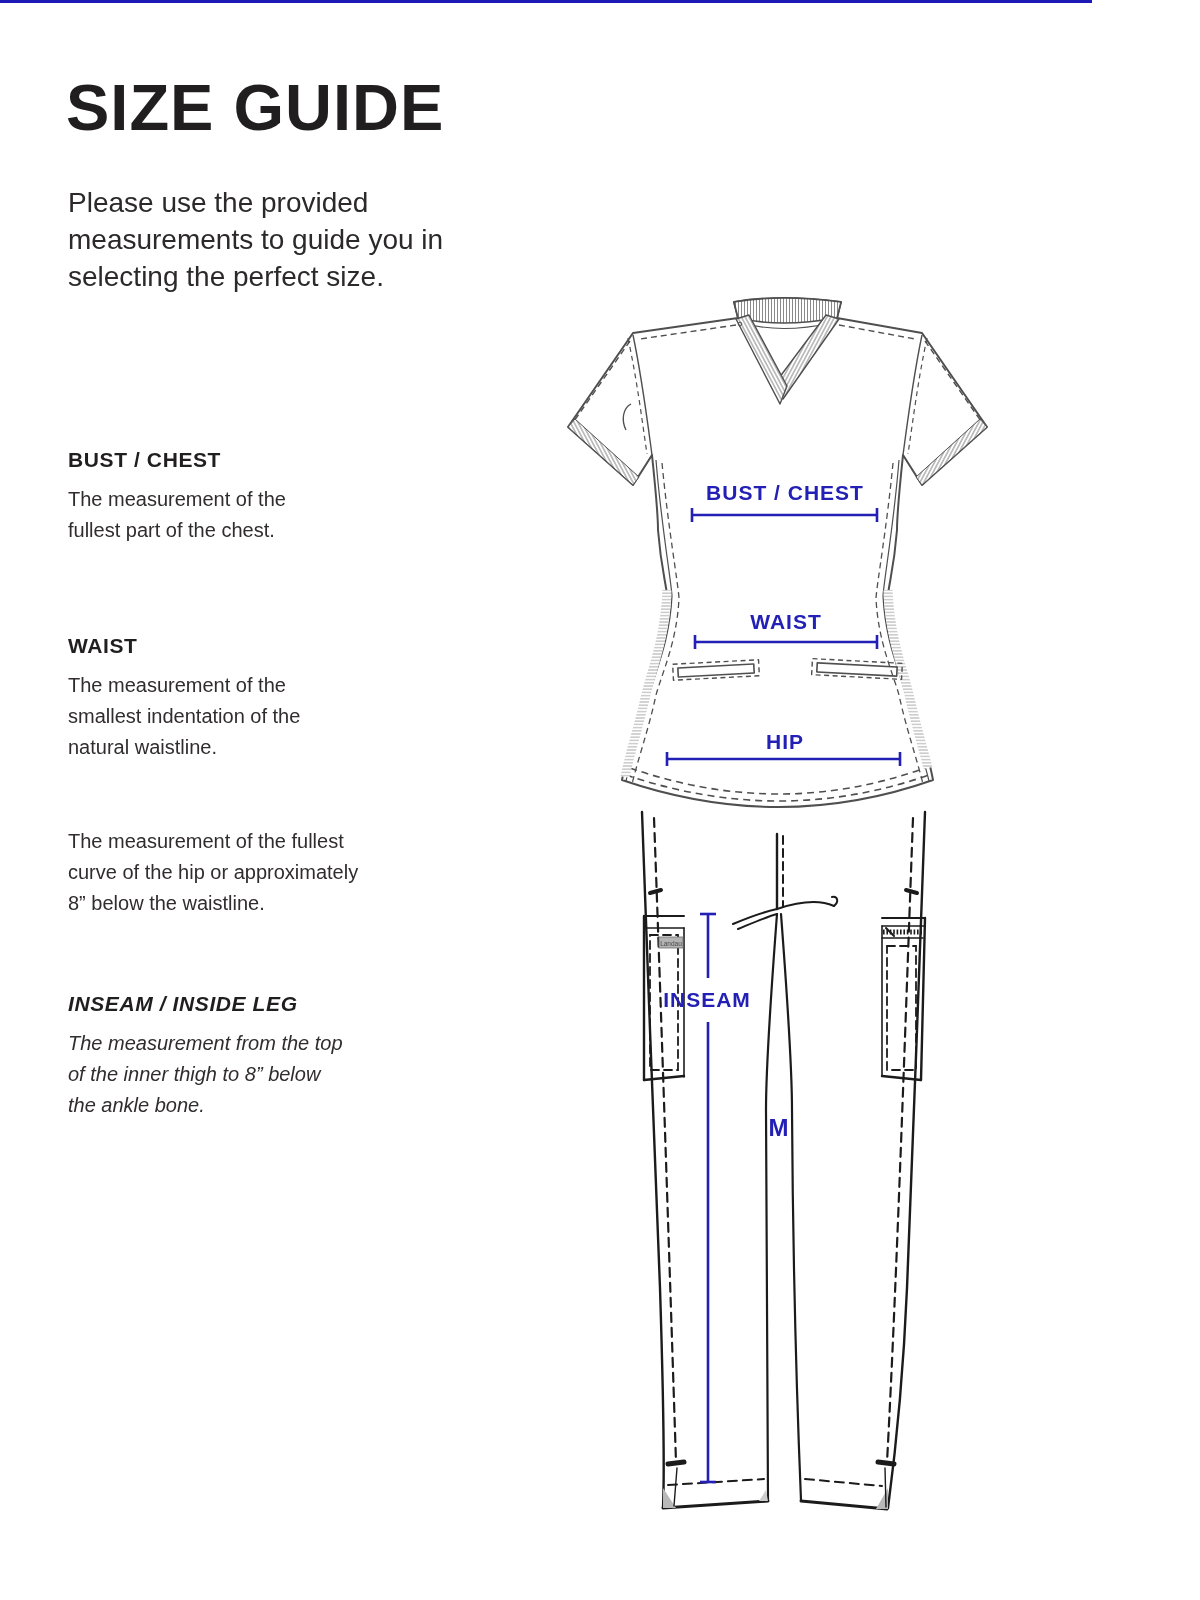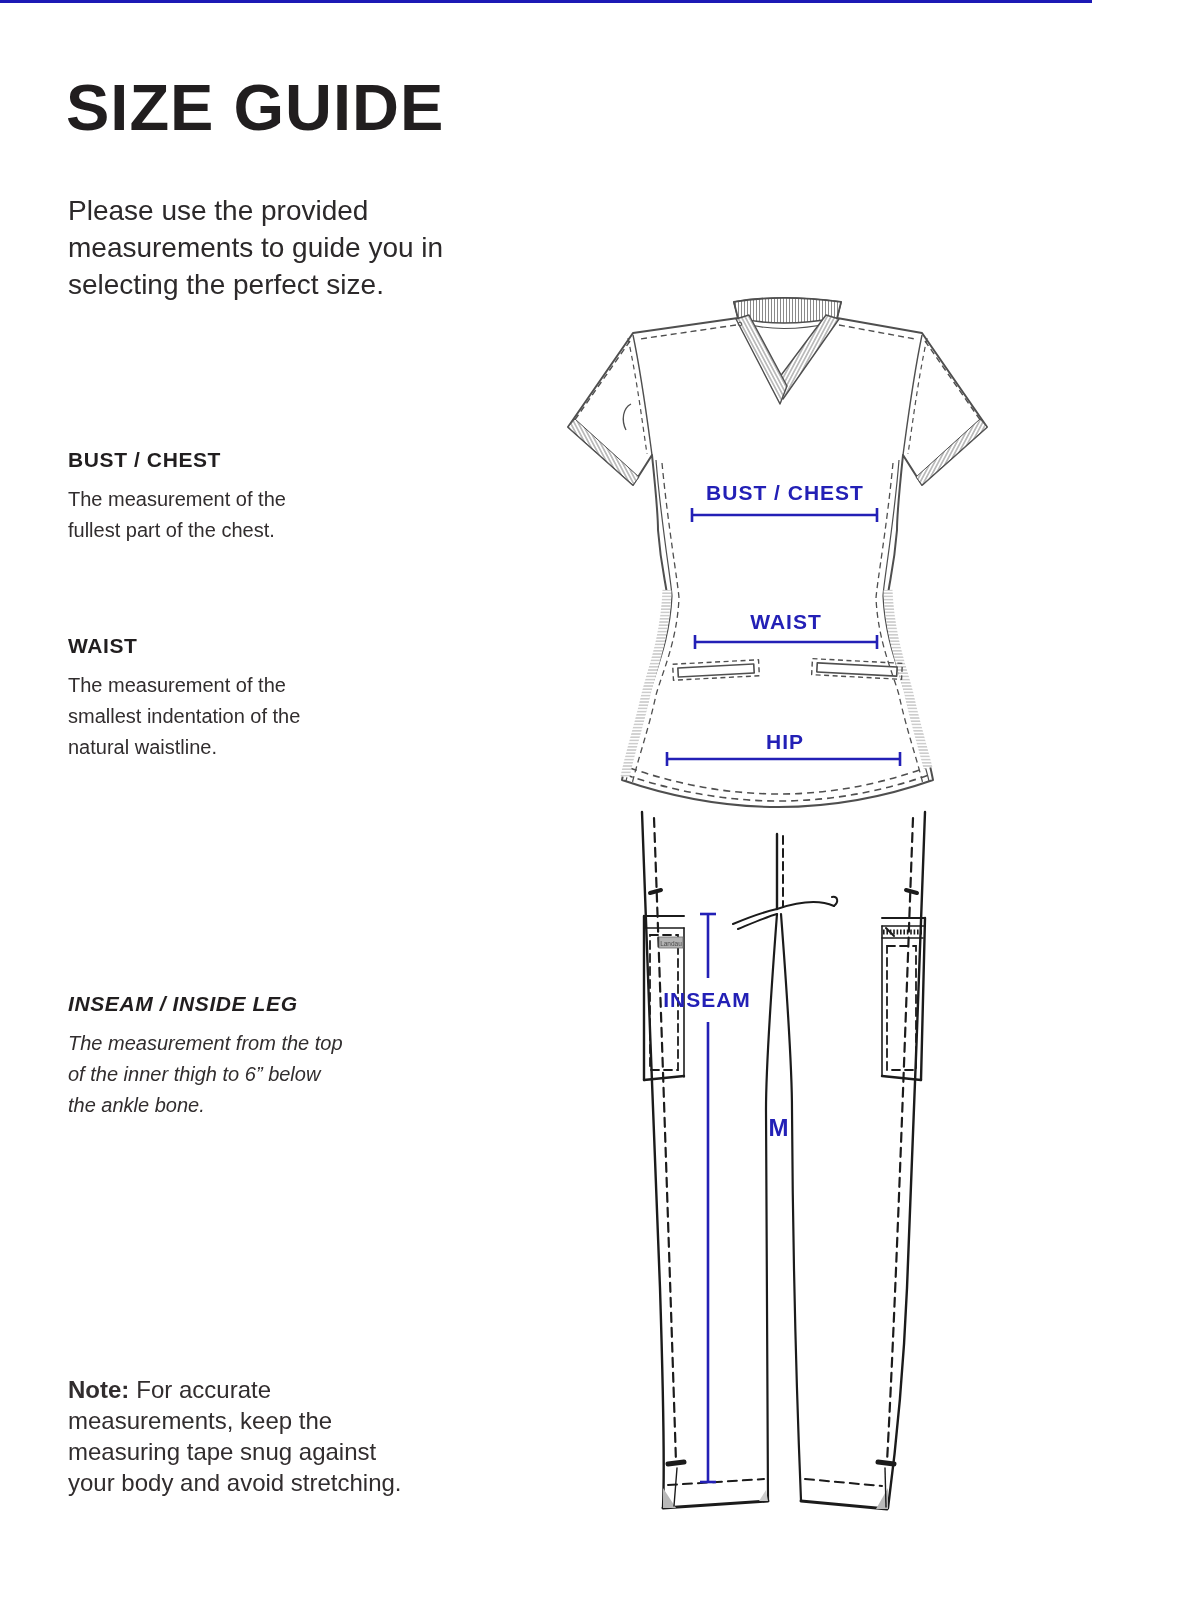--- a/index.html
+++ b/index.html
@@ -6,21 +6,21 @@
   .page{
     position:relative;width:1092px;height:1600px;background:#ffffff;
     font-family:"Liberation Sans", sans-serif;overflow:hidden;
   }
   .top-border{position:absolute;left:0;top:0;width:1200px;height:3px;background:#1c19b5;}
   .page-title{
     position:absolute;left:66px;top:70px;
     font-size:65px;font-weight:700;letter-spacing:1px;color:#211e1f;
   }
   .intro{
-    position:absolute;left:68px;top:192px;width:480px;
+    position:absolute;left:68px;top:184px;width:480px;
     font-size:28px;line-height:37px;color:#2c292a;white-space:pre-line;
   }
   .section{position:absolute;left:68px;width:470px;}
   .section h3{
     margin:0 0 12px 0;font-size:21px;font-weight:700;letter-spacing:.6px;color:#211e1f;
   }
   .section .body{
     font-size:20px;line-height:31px;color:#312d2e;white-space:pre-line;
   }
   .sec-bust{top:448px;}
@@ -58,34 +58,31 @@
     <div class="body">The measurement of the
 fullest part of the chest.</div>
   </div>
   <div class="section sec-waist">
     <h3>WAIST</h3>
     <div class="body">The measurement of the
 smallest indentation of the
 natural waistline.</div>
   </div>
   <div class="section sec-hips">
+    <div class="body">The measurement of the fullest
+curve of the hip or approximately
+8” below the waistline.</div>
   </div>
   <div class="section sec-inseam">
     <h3>INSEAM / INSIDE LEG</h3>
     <div class="body">The measurement from the top
-of the inner thigh to 6” below
+of the inner thigh to 8” below
 the ankle bone.</div>
   </div>
 
-  <div class="note">
-    <span class="note-label">Note:</span><span class="note-text">For accurate
-measurements, keep the
-measuring tape snug against
-your body and avoid stretching.</span>
-  </div>
 
   <svg class="diagram" viewBox="0 0 470 1260" xmlns="http://www.w3.org/2000/svg">
     <defs>
       <pattern id="ribV" width="3" height="6" patternUnits="userSpaceOnUse">
         <rect width="3" height="6" fill="#ffffff"></rect>
         <line x1="1.5" y1="0" x2="1.5" y2="6" stroke="#7d7d7d" stroke-width="0.9"></line>
       </pattern>
       <pattern id="ribL" width="3.4" height="3.4" patternUnits="userSpaceOnUse" patternTransform="rotate(-28)">
         <rect width="3.4" height="3.4" fill="#ffffff"></rect>
         <line x1="1.7" y1="0" x2="1.7" y2="3.4" stroke="#7d7d7d" stroke-width="0.9"></line>

